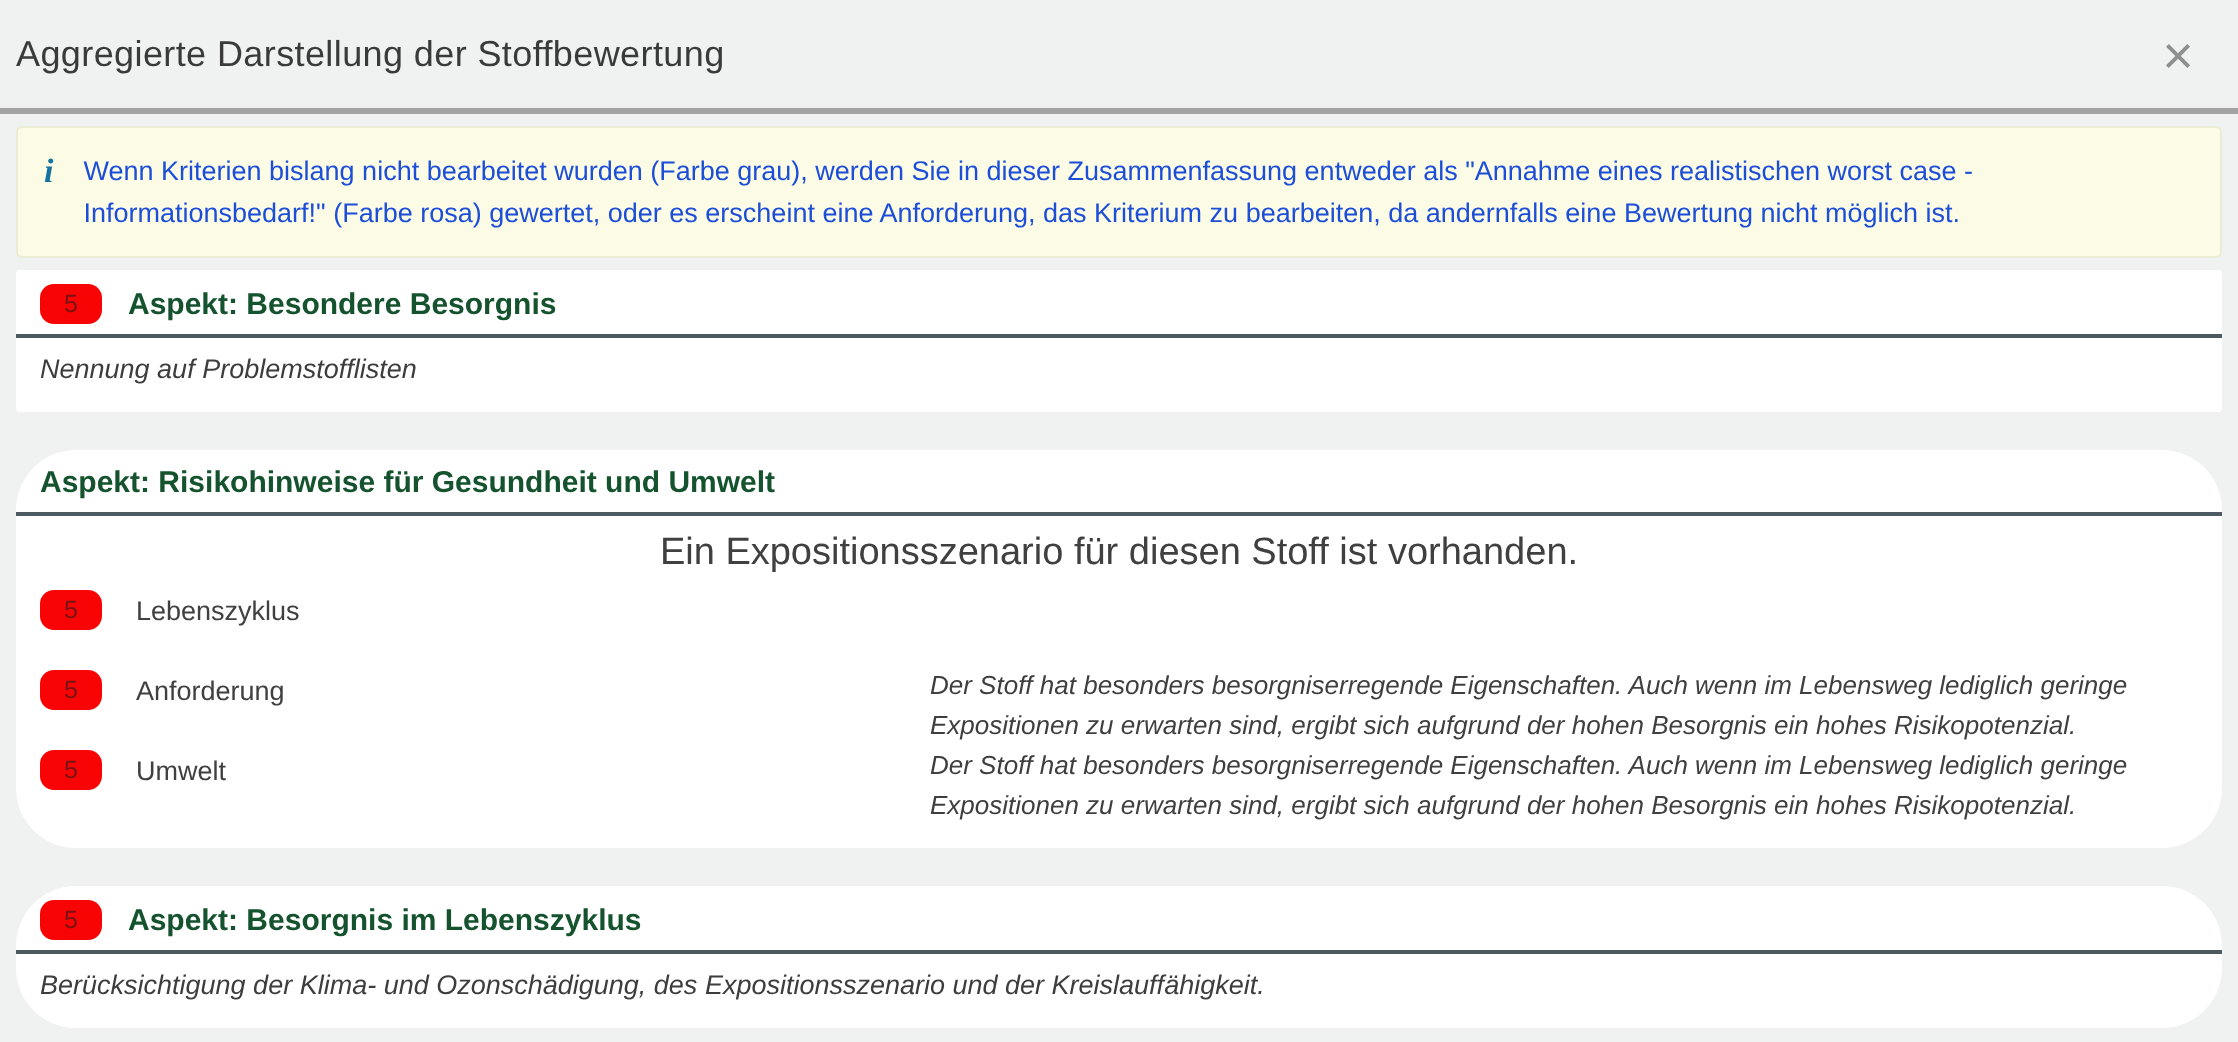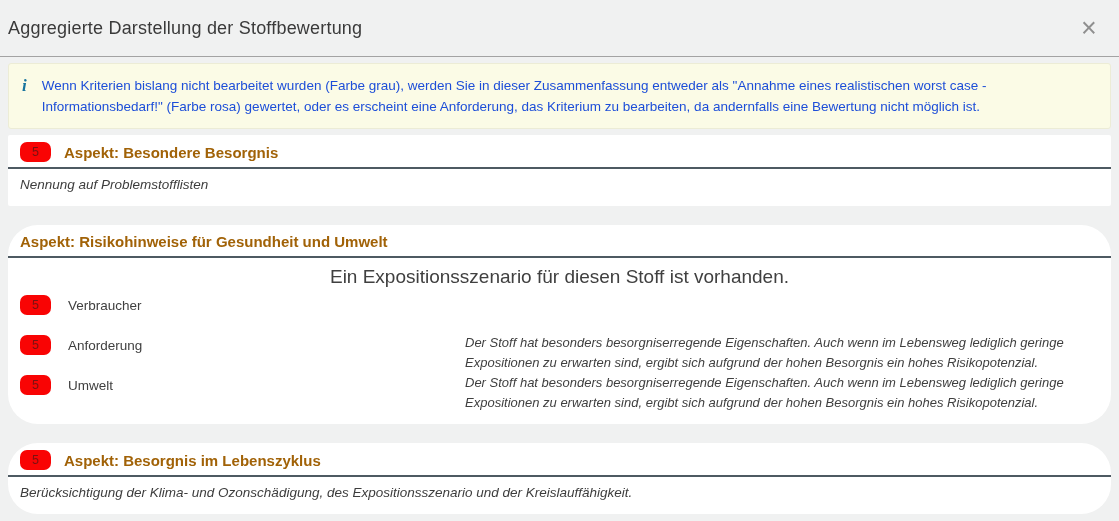--- a/index.html
+++ b/index.html
@@ -7,21 +7,21 @@
   body {
     font-family:"Liberation Sans", sans-serif;
     background:#f0f1f1;
     color:#3c3c3c;
   }
   
   .dlg-header {
     height:57px;
     display:flex; align-items:center;
     padding:0 14px 0 8px;
-    border-bottom:1px solid #a3a3a3;
+    border-bottom:3px solid #a3a3a3;
     position:relative;
   }
   .dlg-title { font-size:18px; color:#3a3a3a; font-weight:400; letter-spacing:.2px; }
   .dlg-close {
     position:absolute; right:16px; top:14px;
     width:28px; height:28px;
     font-size:27px; line-height:26px; text-align:center;
     color:#8f8f8f; cursor:pointer; font-weight:300;
     background:none; border:none;
   }
@@ -61,21 +61,21 @@
   .badge {
     display:inline-flex; align-items:center; justify-content:center;
     width:31px; height:20px;
     background:#f90404;
     border-radius:7px;
     color:#7a1212;
     font-size:12.5px;
     flex:0 0 auto;
   }
   .card-head .badge { margin-right:13px; }
-  .card-title { font-size:15px; font-weight:bold; color:#a16207; }
+  .card-title { font-size:15px; font-weight:bold; color:#14532d; }
   .rule { height:2px; background:#4e5a62; width:100%; }
   .note {
     font-style:italic;
     font-size:13.5px; color:#3d3d3d;
     padding:8px 12px 2px 12px;
   }
   .intro {
     font-size:19px; color:#404040;
     padding:8px 12px 4px 12px;
     text-align:center;
@@ -127,21 +127,21 @@
   <div class="card">
     <div class="card-head">
       <span class="card-title">Aspekt: Risikohinweise für Gesundheit und Umwelt</span>
     </div>
     <div class="rule"></div>
     <div class="intro">Ein Expositionsszenario für diesen Stoff ist vorhanden.</div>
     <div class="rows">
       <div class="row">
         <div class="row-left">
           <span class="badge">5</span>
-          <span class="row-label">Verbraucher</span>
+          <span class="row-label">Lebenszyklus</span>
         </div>
       </div>
       <div class="row">
         <div class="row-left">
           <span class="badge">5</span>
           <span class="row-label">Anforderung</span>
         </div>
         <div class="row-desc">Der Stoff hat besonders besorgniserregende Eigenschaften. Auch wenn im Lebensweg lediglich geringe Expositionen zu erwarten sind, ergibt sich aufgrund der hohen Besorgnis ein hohes Risikopotenzial.</div>
       </div>
       <div class="row">

